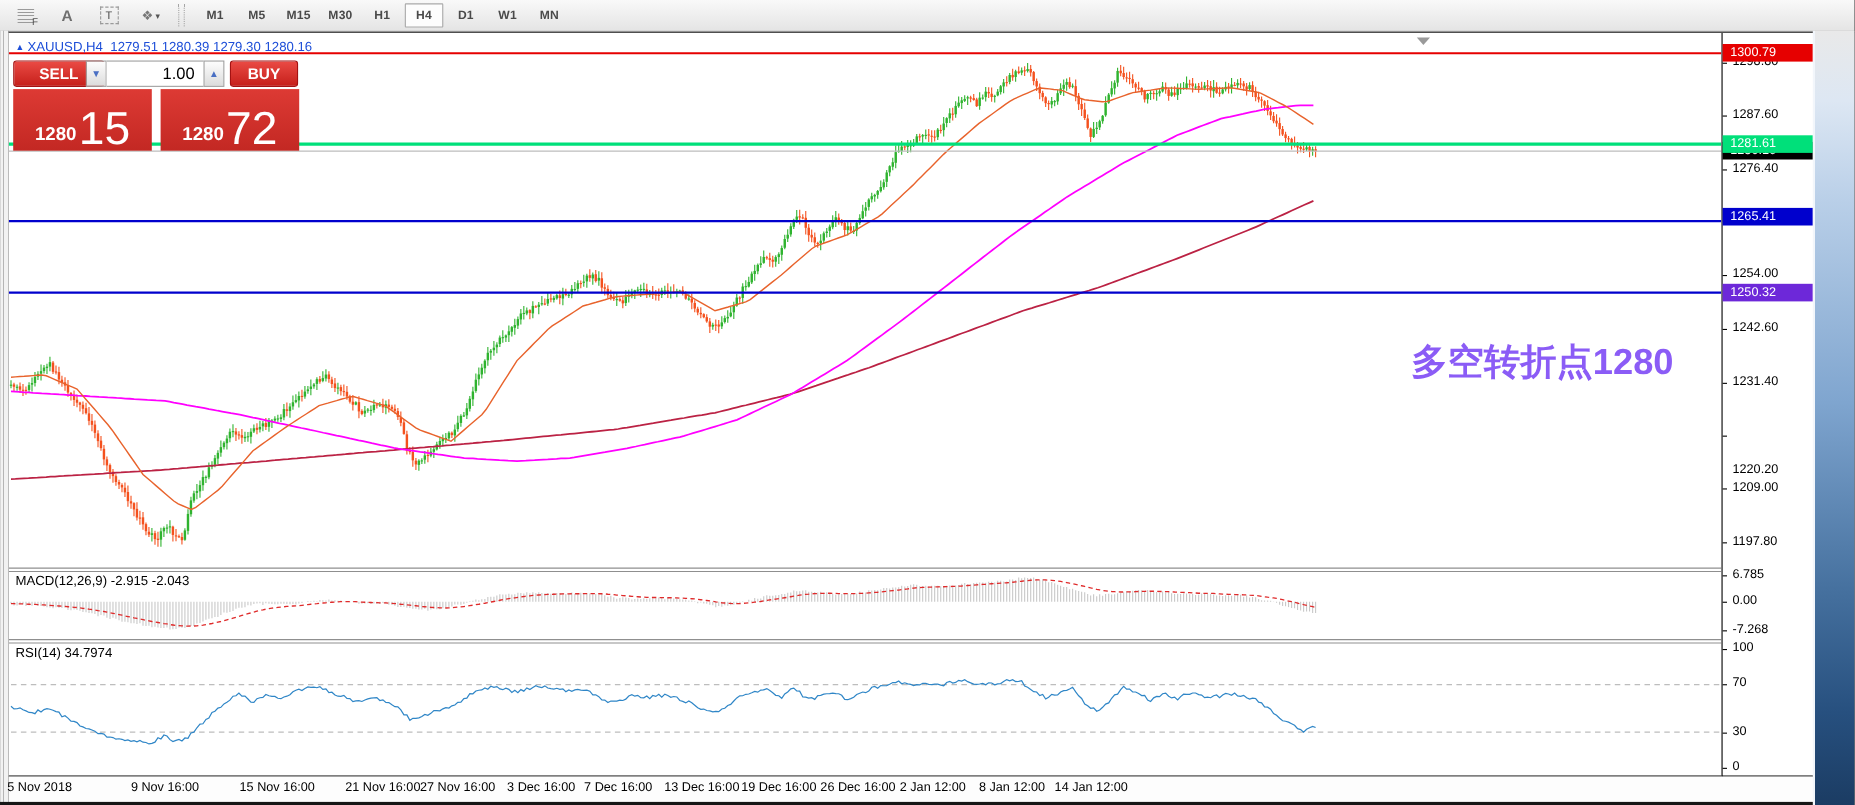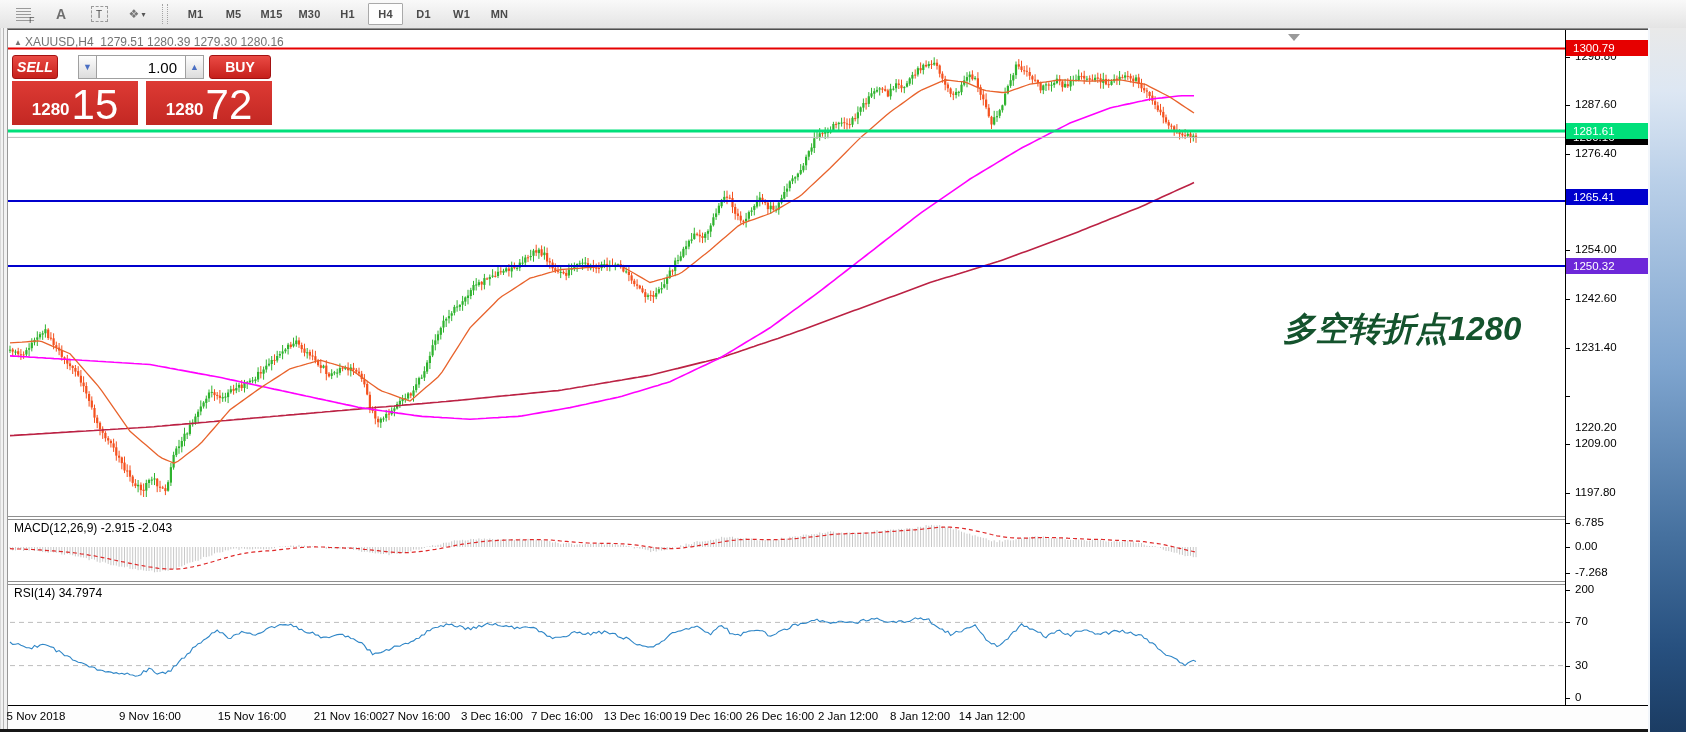--- a/index.html
+++ b/index.html
@@ -30,37 +30,37 @@
   #left-edge{position:absolute;left:0;top:28px;width:8px;height:704px;
      background:linear-gradient(90deg,#d8d8d8 0 1px,#f2f2f2 1px 3px,#b5b5b5 3px 4px,#f2f2f2 4px 7px,#979797 7px 8px);}
   #right-edge{position:absolute;left:1648px;top:28px;width:38px;height:704px;
      border-left:2px solid #f2f6fb;
      background:linear-gradient(180deg,#e9e9e9 0%,#dde7f3 9%,#b9cfe8 22%,#7fa5cf 48%,#46719f 72%,#27507f 88%,#1b3c63 100%);}
   #bottom-edge{position:absolute;left:0;top:729px;width:1648px;height:3px;background:#161616;}
   
   #chartwin{position:absolute;left:8px;top:30px;width:1557px;height:675px;background:#fff;
             border-bottom:1px solid #000;}
   #plot{position:absolute;left:0;top:0;}
-  #header{position:absolute;left:6px;top:5px;font-size:12px;color:#737373;white-space:nowrap;}
+  #header{position:absolute;left:6px;top:5px;font-size:12px;color:#1d4ed8;white-space:nowrap;}
   #header .tri{font-size:8px;vertical-align:1px;margin-right:3px;}
   #scrollend{position:absolute;left:1280px;top:4px;width:0;height:0;
              border-left:6px solid transparent;border-right:6px solid transparent;border-top:7px solid #9a9a9a;}
   #annotation{position:absolute;left:1275px;top:277px;font-size:33px;font-weight:bold;white-space:nowrap;}
   .panel-label{position:absolute;left:6px;font-size:12px;color:#000;white-space:nowrap;}
   
   .tbtn{position:absolute;height:24px;border-radius:3px;color:#fff;font-size:14px;font-weight:600;
         display:flex;align-items:center;justify-content:center;cursor:pointer;
         background:linear-gradient(#ea4a44,#c6201b);border:1px solid #a31212;box-sizing:border-box;}
   .spin{position:absolute;width:19px;height:24px;box-sizing:border-box;border:1px solid #a0a0a0;
         background:linear-gradient(#fdfdfd,#dcdcdc);color:#4a6fc3;font-size:9px;
         display:flex;align-items:center;justify-content:center;cursor:pointer;}
   #vol{position:absolute;left:89px;top:25px;width:88px;height:24px;box-sizing:border-box;
        border:1px solid #a0a0a0;border-left:none;border-right:none;background:#fff;
        font-family:"Liberation Sans",sans-serif;font-size:15px;text-align:right;padding-right:8px;color:#000;}
-  .quote{position:absolute;top:51px;width:126px;height:44px;color:#fff;
+  .quote{position:absolute;top:51px;width:126px;height:56px;color:#fff;
          background:linear-gradient(#dd3a34,#c32823);display:flex;align-items:flex-end;justify-content:center;
          padding-bottom:3px;box-sizing:border-box;cursor:pointer;}
   .quote .big4{font-size:17px;font-weight:bold;line-height:1;margin:0 2px 4px 0;}
   .quote .pips{font-size:42px;font-weight:400;line-height:.82;}
   
   #axis-col{position:absolute;left:1565px;top:30px;width:83px;height:675px;background:#fff;
             border-left:1px solid #000;border-bottom:1px solid #000;box-sizing:content-box;}
   .ptick{position:absolute;left:9px;font-size:11.5px;color:#000;white-space:nowrap;}
   .pmark{position:absolute;left:0;width:4px;height:1px;background:#000;}
   .badge{position:absolute;left:0;width:82px;height:16px;line-height:16px;padding-left:7px;
@@ -1434,39 +1434,39 @@
         <path d="M2.0,518.7L4.7,518.8L7.5,519.0L10.2,519.0L12.9,519.0L15.6,519.2L18.4,519.3L21.1,519.5L23.8,519.5L26.5,519.7L29.3,519.8L32.0,519.9L34.7,520.2L37.4,520.4L40.2,520.6L42.9,520.8L45.6,520.9L48.3,521.1L51.1,521.3L53.8,521.6L56.5,521.9L59.3,522.1L62.0,522.3L64.7,522.6L67.4,523.0L70.2,523.4L72.9,523.8L75.6,524.1L78.3,524.5L81.1,525.1L83.8,525.5L86.5,525.9L89.2,526.5L92.0,527.1L94.7,527.6L97.4,528.1L100.2,528.7L102.9,529.3L105.6,529.9L108.3,530.5L111.1,531.1L113.8,531.7L116.5,532.2L119.2,532.7L122.0,533.3L124.7,533.9L127.4,534.4L130.1,535.0L132.9,535.4L135.6,535.9L138.3,536.4L141.0,536.9L143.8,537.2L146.5,537.8L149.2,538.2L152.0,538.6L154.7,538.7L157.4,538.9L160.1,539.1L162.9,539.2L165.6,539.1L168.3,539.1L171.0,538.9L173.8,538.7L176.5,538.3L179.2,537.8L181.9,537.3L184.7,536.8L187.4,536.2L190.1,535.6L192.8,535.0L195.6,534.2L198.3,533.5L201.0,532.8L203.8,532.0L206.5,531.2L209.2,530.3L211.9,529.5L214.7,528.8L217.4,527.9L220.1,527.2L222.8,526.4L225.6,525.6L228.3,524.9L231.0,524.4L233.7,523.8L236.5,523.3L239.2,522.9L241.9,522.5L244.6,522.2L247.4,521.9L250.1,521.6L252.8,521.3L255.6,521.1L258.3,520.9L261.0,520.8L263.7,520.6L266.5,520.3L269.2,520.0L271.9,519.6L274.6,519.3L277.4,519.0L280.1,518.8L282.8,518.4L285.5,518.2L288.3,518.0L291.0,517.7L293.7,517.5L296.5,517.3L299.2,517.2L301.9,517.0L304.6,517.0L307.4,516.9L310.1,517.0L312.8,517.0L315.5,517.0L318.3,517.2L321.0,517.4L323.7,517.5L326.4,517.6L329.2,517.7L331.9,517.8L334.6,517.9L337.3,518.1L340.1,518.1L342.8,518.1L345.5,518.3L348.3,518.5L351.0,518.7L353.7,519.0L356.4,519.3L359.2,519.5L361.9,519.8L364.6,520.1L367.3,520.5L370.1,520.7L372.8,521.1L375.5,521.4L378.2,521.6L381.0,521.9L383.7,522.1L386.4,522.3L389.1,522.4L391.9,522.6L394.6,522.6L397.3,522.7L400.1,522.6L402.8,522.5L405.5,522.2L408.2,521.9L411.0,521.7L413.7,521.4L416.4,521.1L419.1,520.6L421.9,520.2L424.6,519.7L427.3,519.3L430.0,518.8L432.8,518.4L435.5,517.8L438.2,517.3L441.0,516.8L443.7,516.3L446.4,515.7L449.1,515.2L451.9,514.7L454.6,514.2L457.3,513.8L460.0,513.5L462.8,513.0L465.5,512.6L468.2,512.3L470.9,511.9L473.7,511.7L476.4,511.3L479.1,511.1L481.8,510.9L484.6,510.7L487.3,510.6L490.0,510.4L492.8,510.3L495.5,510.2L498.2,510.1L500.9,510.0L503.7,509.9L506.4,509.9L509.1,509.9L511.8,509.8L514.6,509.8L517.3,509.8L520.0,509.7L522.7,509.6L525.5,509.6L528.2,509.6L530.9,509.7L533.6,509.7L536.4,509.8L539.1,509.8L541.8,509.9L544.6,510.2L547.3,510.3L550.0,510.6L552.7,511.0L555.5,511.2L558.2,511.4L560.9,511.6L563.6,511.8L566.4,512.1L569.1,512.4L571.8,512.5L574.5,512.7L577.3,512.9L580.0,513.0L582.7,513.1L585.4,513.2L588.2,513.2L590.9,513.2L593.6,513.3L596.4,513.4L599.1,513.4L601.8,513.4L604.5,513.5L607.3,513.5L610.0,513.7L612.7,513.8L615.4,513.9L618.2,514.1L620.9,514.3L623.6,514.5L626.3,514.9L629.1,515.2L631.8,515.6L634.5,515.9L637.3,516.3L640.0,516.6L642.7,517.2L645.4,517.6L648.2,518.0L650.9,518.2L653.6,518.4L656.3,518.6L659.1,518.7L661.8,518.7L664.5,518.7L667.2,518.5L670.0,518.3L672.7,518.0L675.4,517.8L678.1,517.4L680.9,517.1L683.6,516.8L686.3,516.3L689.1,515.8L691.8,515.4L694.5,515.0L697.2,514.6L700.0,514.2L702.7,513.8L705.4,513.4L708.1,513.0L710.9,512.5L713.6,512.0L716.3,511.5L719.0,511.1L721.8,510.7L724.5,510.3L727.2,510.1L729.9,509.8L732.7,509.7L735.4,509.6L738.1,509.4L740.9,509.4L743.6,509.3L746.3,509.3L749.0,509.4L751.8,509.5L754.5,509.6L757.2,509.6L759.9,509.6L762.7,509.6L765.4,509.6L768.1,509.7L770.8,509.6L773.6,509.4L776.3,509.4L779.0,509.3L781.8,509.0L784.5,508.8L787.2,508.6L789.9,508.4L792.7,508.1L795.4,507.8L798.1,507.5L800.8,507.2L803.6,506.9L806.3,506.6L809.0,506.4L811.7,506.0L814.5,505.7L817.2,505.4L819.9,505.0L822.6,504.6L825.4,504.3L828.1,504.2L830.8,504.0L833.6,503.9L836.3,503.8L839.0,503.7L841.7,503.6L844.5,503.5L847.2,503.4L849.9,503.4L852.6,503.3L855.4,503.2L858.1,503.1L860.8,503.0L863.5,502.9L866.3,502.7L869.0,502.4L871.7,502.3L874.4,502.2L877.2,501.9L879.9,501.7L882.6,501.5L885.4,501.3L888.1,501.2L890.8,500.9L893.5,500.7L896.3,500.6L899.0,500.3L901.7,500.1L904.4,500.0L907.2,499.8L909.9,499.5L912.6,499.3L915.3,499.0L918.1,498.7L920.8,498.4L923.5,498.0L926.2,497.8L929.0,497.5L931.7,497.3L934.4,497.2L937.2,497.2L939.9,497.2L942.6,497.2L945.3,497.4L948.1,497.6L950.8,497.8L953.5,498.2L956.2,498.6L959.0,499.1L961.7,499.6L964.4,500.2L967.1,500.7L969.9,501.3L972.6,501.9L975.3,502.5L978.1,503.1L980.8,503.8L983.5,504.5L986.2,505.1L989.0,505.8L991.7,506.2L994.4,506.8L997.1,507.1L999.9,507.4L1002.6,507.7L1005.3,507.9L1008.0,508.1L1010.8,508.2L1013.5,508.2L1016.2,508.1L1018.9,508.1L1021.7,508.0L1024.4,507.9L1027.1,507.7L1029.9,507.6L1032.6,507.6L1035.3,507.4L1038.0,507.5L1040.8,507.5L1043.5,507.6L1046.2,507.7L1048.9,507.7L1051.7,507.8L1054.4,507.9L1057.1,508.0L1059.8,508.2L1062.6,508.3L1065.3,508.5L1068.0,508.6L1070.7,508.7L1073.5,508.8L1076.2,509.0L1078.9,509.1L1081.7,509.3L1084.4,509.3L1087.1,509.4L1089.8,509.4L1092.6,509.4L1095.3,509.5L1098.0,509.7L1100.7,509.9L1103.5,510.1L1106.2,510.2L1108.9,510.3L1111.6,510.4L1114.4,510.5L1117.1,510.6L1119.8,510.6L1122.6,510.8L1125.3,510.8L1128.0,511.1L1130.7,511.2L1133.5,511.4L1136.2,511.7L1138.9,512.1L1141.6,512.5L1144.4,512.9L1147.1,513.2L1149.8,513.6L1152.5,514.0L1155.3,514.6L1158.0,515.2L1160.7,515.8L1163.4,516.4L1166.2,517.0L1168.9,517.6L1171.6,518.3L1174.4,519.0L1177.1,519.7L1179.8,520.3L1182.5,520.9L1185.3,521.5L1188.0,522.1" fill="none" stroke="#df2b2b" stroke-width="1.2" stroke-dasharray="4 3"></path>
         <line x1="2" y1="592.4" x2="1557" y2="592.4" stroke="#bdbdbd" stroke-width="1" stroke-dasharray="5 4"></line>
         <line x1="2" y1="635.6" x2="1557" y2="635.6" stroke="#bdbdbd" stroke-width="1" stroke-dasharray="5 4"></line>
         <path d="M2.0,612.0L4.7,614.4L7.5,614.3L10.2,613.5L12.9,615.3L15.6,616.3L18.4,617.7L21.1,617.8L23.8,618.8L26.5,615.4L29.3,617.3L32.0,615.1L34.7,614.2L37.4,614.8L40.2,615.7L42.9,616.9L45.6,617.4L48.3,621.7L51.1,620.6L53.8,622.8L56.5,625.6L59.3,625.8L62.0,626.9L64.7,630.0L67.4,630.8L70.2,632.3L72.9,632.6L75.6,633.6L78.3,634.7L81.1,637.0L83.8,636.8L86.5,637.4L89.2,640.1L92.0,640.0L94.7,640.5L97.4,642.0L100.2,641.6L102.9,642.1L105.6,643.3L108.3,642.7L111.1,644.0L113.8,643.3L116.5,644.3L119.2,643.1L122.0,644.7L124.7,645.0L127.4,646.3L130.1,645.8L132.9,644.7L135.6,640.7L138.3,641.8L141.0,638.2L143.8,639.1L146.5,642.4L149.2,644.1L152.0,643.1L154.7,642.2L157.4,643.6L160.1,640.9L162.9,641.2L165.6,636.3L168.3,635.6L171.0,631.6L173.8,628.3L176.5,628.0L179.2,624.0L181.9,622.8L184.7,617.7L187.4,616.6L190.1,613.7L192.8,613.0L195.6,609.9L198.3,608.5L201.0,606.5L203.8,602.9L206.5,602.5L209.2,600.0L211.9,602.8L214.7,602.8L217.4,605.5L220.1,608.3L222.8,608.5L225.6,605.2L228.3,604.3L231.0,604.0L233.7,601.4L236.5,602.5L239.2,603.1L241.9,603.1L244.6,604.8L247.4,605.2L250.1,603.6L252.8,602.9L255.6,601.6L258.3,598.9L261.0,597.5L263.7,596.6L266.5,597.7L269.2,595.9L271.9,594.5L274.6,594.9L277.4,594.6L280.1,595.2L282.8,594.2L285.5,596.7L288.3,596.3L291.0,599.6L293.7,599.3L296.5,601.8L299.2,602.9L301.9,603.1L304.6,602.2L307.4,604.9L310.1,605.1L312.8,607.8L315.5,607.1L318.3,607.0L321.0,607.7L323.7,606.4L326.4,605.4L329.2,604.6L331.9,604.4L334.6,604.2L337.3,606.8L340.1,606.2L342.8,608.5L345.5,608.7L348.3,610.7L351.0,612.4L353.7,612.6L356.4,615.4L359.2,619.9L361.9,619.9L364.6,624.8L367.3,623.0L370.1,623.1L372.8,622.6L375.5,621.4L378.2,619.5L381.0,620.3L383.7,618.5L386.4,616.0L389.1,616.1L391.9,616.2L394.6,614.4L397.3,613.3L400.1,613.7L402.8,611.7L405.5,610.9L408.2,608.5L411.0,608.3L413.7,605.1L416.4,604.7L419.1,600.5L421.9,600.7L424.6,598.2L427.3,597.5L430.0,597.2L432.8,595.5L435.5,596.6L438.2,593.9L441.0,594.8L443.7,594.2L446.4,596.3L449.1,597.0L451.9,595.6L454.6,596.7L457.3,599.5L460.0,597.5L462.8,599.7L465.5,596.9L468.2,598.3L470.9,595.4L473.7,596.8L476.4,595.0L479.1,593.3L481.8,594.5L484.6,595.0L487.3,593.5L490.0,595.5L492.8,596.0L495.5,596.4L498.2,595.7L500.9,596.7L503.7,596.2L506.4,598.8L509.1,597.2L511.8,598.4L514.6,597.2L517.3,596.8L520.0,597.3L522.7,597.6L525.5,597.4L528.2,598.4L530.9,601.7L533.6,601.6L536.4,603.3L539.1,606.2L541.8,606.4L544.6,608.6L547.3,607.3L550.0,607.3L552.7,607.3L555.5,606.5L558.2,606.8L560.9,605.6L563.6,602.7L566.4,601.5L569.1,602.9L571.8,602.1L574.5,604.3L577.3,604.4L580.0,602.7L582.7,605.1L585.4,602.3L588.2,603.1L590.9,601.2L593.6,603.7L596.4,601.0L599.1,602.2L601.8,603.9L604.5,603.2L607.3,603.6L610.0,606.8L612.7,607.6L615.4,609.0L618.2,607.2L620.9,608.8L623.6,611.1L626.3,613.4L629.1,614.9L631.8,614.6L634.5,615.9L637.3,616.3L640.0,617.1L642.7,616.7L645.4,616.9L648.2,614.5L650.9,613.9L653.6,611.4L656.3,610.4L659.1,607.3L661.8,604.5L664.5,602.6L667.2,602.5L670.0,601.2L672.7,600.9L675.4,599.8L678.1,598.6L680.9,599.2L683.6,597.3L686.3,597.1L689.1,596.0L691.8,597.7L694.5,599.8L697.2,602.1L700.0,602.5L702.7,604.8L705.4,600.9L708.1,599.1L710.9,596.2L713.6,595.6L716.3,598.1L719.0,598.3L721.8,603.6L724.5,603.8L727.2,604.7L729.9,604.3L732.7,605.8L735.4,602.4L738.1,602.2L740.9,601.1L743.6,600.7L746.3,600.6L749.0,600.2L751.8,600.6L754.5,600.7L757.2,602.1L759.9,605.8L762.7,606.1L765.4,605.1L768.1,603.9L770.8,601.4L773.6,600.2L776.3,599.1L779.0,599.7L781.8,598.2L784.5,594.8L787.2,594.1L789.9,595.6L792.7,593.3L795.4,593.4L798.1,593.3L800.8,592.1L803.6,590.5L806.3,590.5L809.0,589.1L811.7,591.6L814.5,590.7L817.2,591.7L819.9,592.2L822.6,593.3L825.4,592.4L828.1,592.7L830.8,591.2L833.6,591.3L836.3,592.1L839.0,592.4L841.7,591.9L844.5,592.0L847.2,592.9L849.9,593.4L852.6,590.5L855.4,589.4L858.1,591.0L860.8,590.4L863.5,588.5L866.3,589.1L869.0,588.0L871.7,589.7L874.4,590.8L877.2,591.9L879.9,592.2L882.6,591.8L885.4,591.3L888.1,592.6L890.8,590.7L893.5,590.9L896.3,592.5L899.0,591.7L901.7,591.4L904.4,589.6L907.2,587.8L909.9,589.0L912.6,587.9L915.3,589.6L918.1,589.4L920.8,588.8L923.5,593.7L926.2,594.8L929.0,596.8L931.7,598.8L934.4,599.1L937.2,602.4L939.9,601.3L942.6,605.5L945.3,603.9L948.1,601.3L950.8,602.0L953.5,601.8L956.2,599.1L959.0,597.9L961.7,597.6L964.4,596.4L967.1,594.8L969.9,599.0L972.6,602.5L975.3,605.0L978.1,610.0L980.8,611.6L983.5,613.9L986.2,613.5L989.0,616.6L991.7,615.4L994.4,613.0L997.1,610.1L999.9,609.0L1002.6,604.8L1005.3,601.7L1008.0,601.0L1010.8,596.9L1013.5,593.9L1016.2,596.5L1018.9,596.4L1021.7,599.1L1024.4,599.1L1027.1,600.5L1029.9,602.3L1032.6,602.2L1035.3,606.4L1038.0,607.7L1040.8,604.4L1043.5,603.1L1046.2,603.3L1048.9,600.7L1051.7,600.1L1054.4,602.9L1057.1,604.5L1059.8,603.7L1062.6,606.3L1065.3,603.3L1068.0,601.1L1070.7,601.3L1073.5,601.2L1076.2,600.0L1078.9,600.0L1081.7,601.5L1084.4,601.9L1087.1,604.2L1089.8,603.8L1092.6,604.3L1095.3,602.5L1098.0,601.8L1100.7,604.2L1103.5,601.8L1106.2,600.4L1108.9,600.9L1111.6,602.1L1114.4,600.1L1117.1,602.7L1119.8,603.1L1122.6,602.1L1125.3,604.3L1128.0,605.6L1130.7,604.6L1133.5,605.0L1136.2,608.3L1138.9,608.9L1141.6,612.7L1144.4,612.9L1147.1,614.7L1149.8,618.7L1152.5,620.2L1155.3,622.9L1158.0,625.2L1160.7,625.7L1163.4,626.5L1166.2,627.9L1168.9,629.3L1171.6,632.4L1174.4,633.3L1177.1,635.6L1179.8,633.0L1182.5,631.6L1185.3,630.3L1188.0,631.4" fill="none" stroke="#2f86c7" stroke-width="1.1"></path>
       </svg>
 
     <div id="header"><span class="tri">▲</span><span>XAUUSD,H4</span>&nbsp;&nbsp;<span>1279.51 1280.39 1279.30 1280.16</span></div>
 
     <div id="scrollend"></div>
 
-    <div class="tbtn" style="left:4px;top:25px;width:46px;font-style:italic;">
+    <div class="tbtn" style="left:4px;top:25px;width:83px;">
         <span>SELL</span>
       </div>
     <div class="spin" style="left:70px;top:25px;">▼</div>
     <input id="vol" value="1.00" style="">
     <div class="spin" style="left:177px;top:25px;">▲</div>
     <div class="tbtn" style="left:201px;top:25px;width:62px;">
         <span>BUY</span>
       </div>
     <div class="quote" style="left:4px;">
         <span class="big4">1280</span>
         <span class="pips">15</span>
       </div>
     <div class="quote" style="left:138px;">
         <span class="big4">1280</span>
         <span class="pips">72</span>
       </div>
 
-    <div id="annotation" style="color: #14532d; font-style: italic;">多空转折点1280</div>
+    <div id="annotation" style="color: #8b5cf6;">多空转折点1280</div>
 
     <div class="panel-label" style="top:491px;">MACD(12,26,9) -2.915 -2.043</div>
     <div class="panel-label" style="top:556px;">RSI(14) 34.7974</div>
   </div>
 
   <div id="axis-col">
       <div class="pmark" style="top: 27px;"></div>
       <div class="ptick" style="top: 20px;">1298.80</div>
       <div class="pmark" style="top: 75px;"></div>
       <div class="ptick" style="top: 68px;">1287.60</div>
@@ -1484,21 +1484,21 @@
       <div class="ptick" style="top: 407px;">1209.00</div>
       <div class="pmark" style="top: 463px;"></div>
       <div class="ptick" style="top: 456px;">1197.80</div>
       <div class="pmark" style="top: 493px;"></div>
       <div class="ptick" style="top: 486px;">6.785</div>
       <div class="pmark" style="top: 517px;"></div>
       <div class="ptick" style="top: 510px;">0.00</div>
       <div class="pmark" style="top: 543px;"></div>
       <div class="ptick" style="top: 536px;">-7.268</div>
       <div class="pmark" style="top: 560px;"></div>
-      <div class="ptick" style="top: 553px;">200</div>
+      <div class="ptick" style="top: 553px;">100</div>
       <div class="pmark" style="top: 592px;"></div>
       <div class="ptick" style="top: 585px;">70</div>
       <div class="pmark" style="top: 636px;"></div>
       <div class="ptick" style="top: 629px;">30</div>
       <div class="pmark" style="top: 668px;"></div>
       <div class="ptick" style="top: 661px;">0</div>
       <div class="badge" style="top: 10px; background: rgb(230, 0, 0);">1300.79</div>
       <div class="badge" style="top: 99px; background: rgb(0, 0, 0);">1280.16</div>
       <div class="badge" style="top: 93px; background: rgb(0, 224, 122);">1281.61</div>
       <div class="badge" style="top: 159px; background: rgb(0, 0, 205);">1265.41</div>

